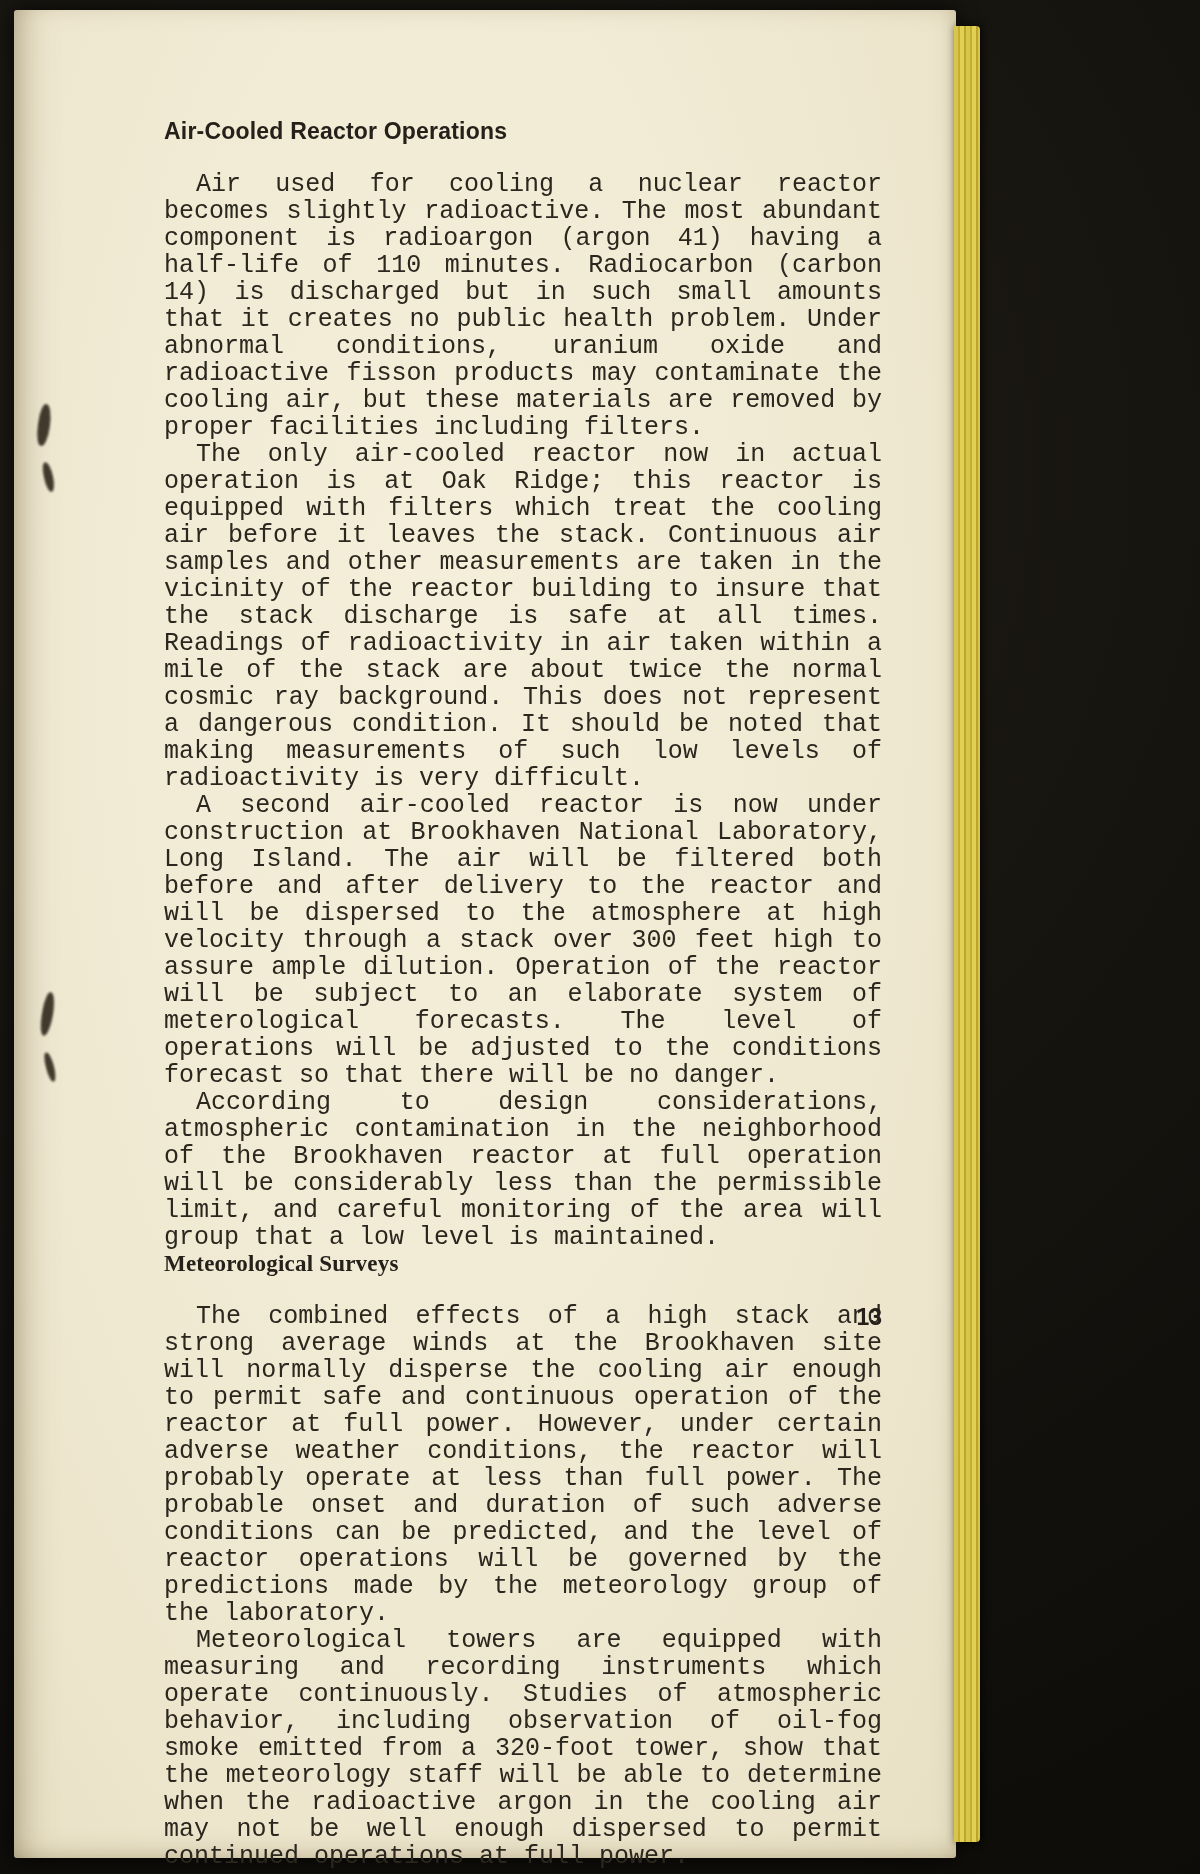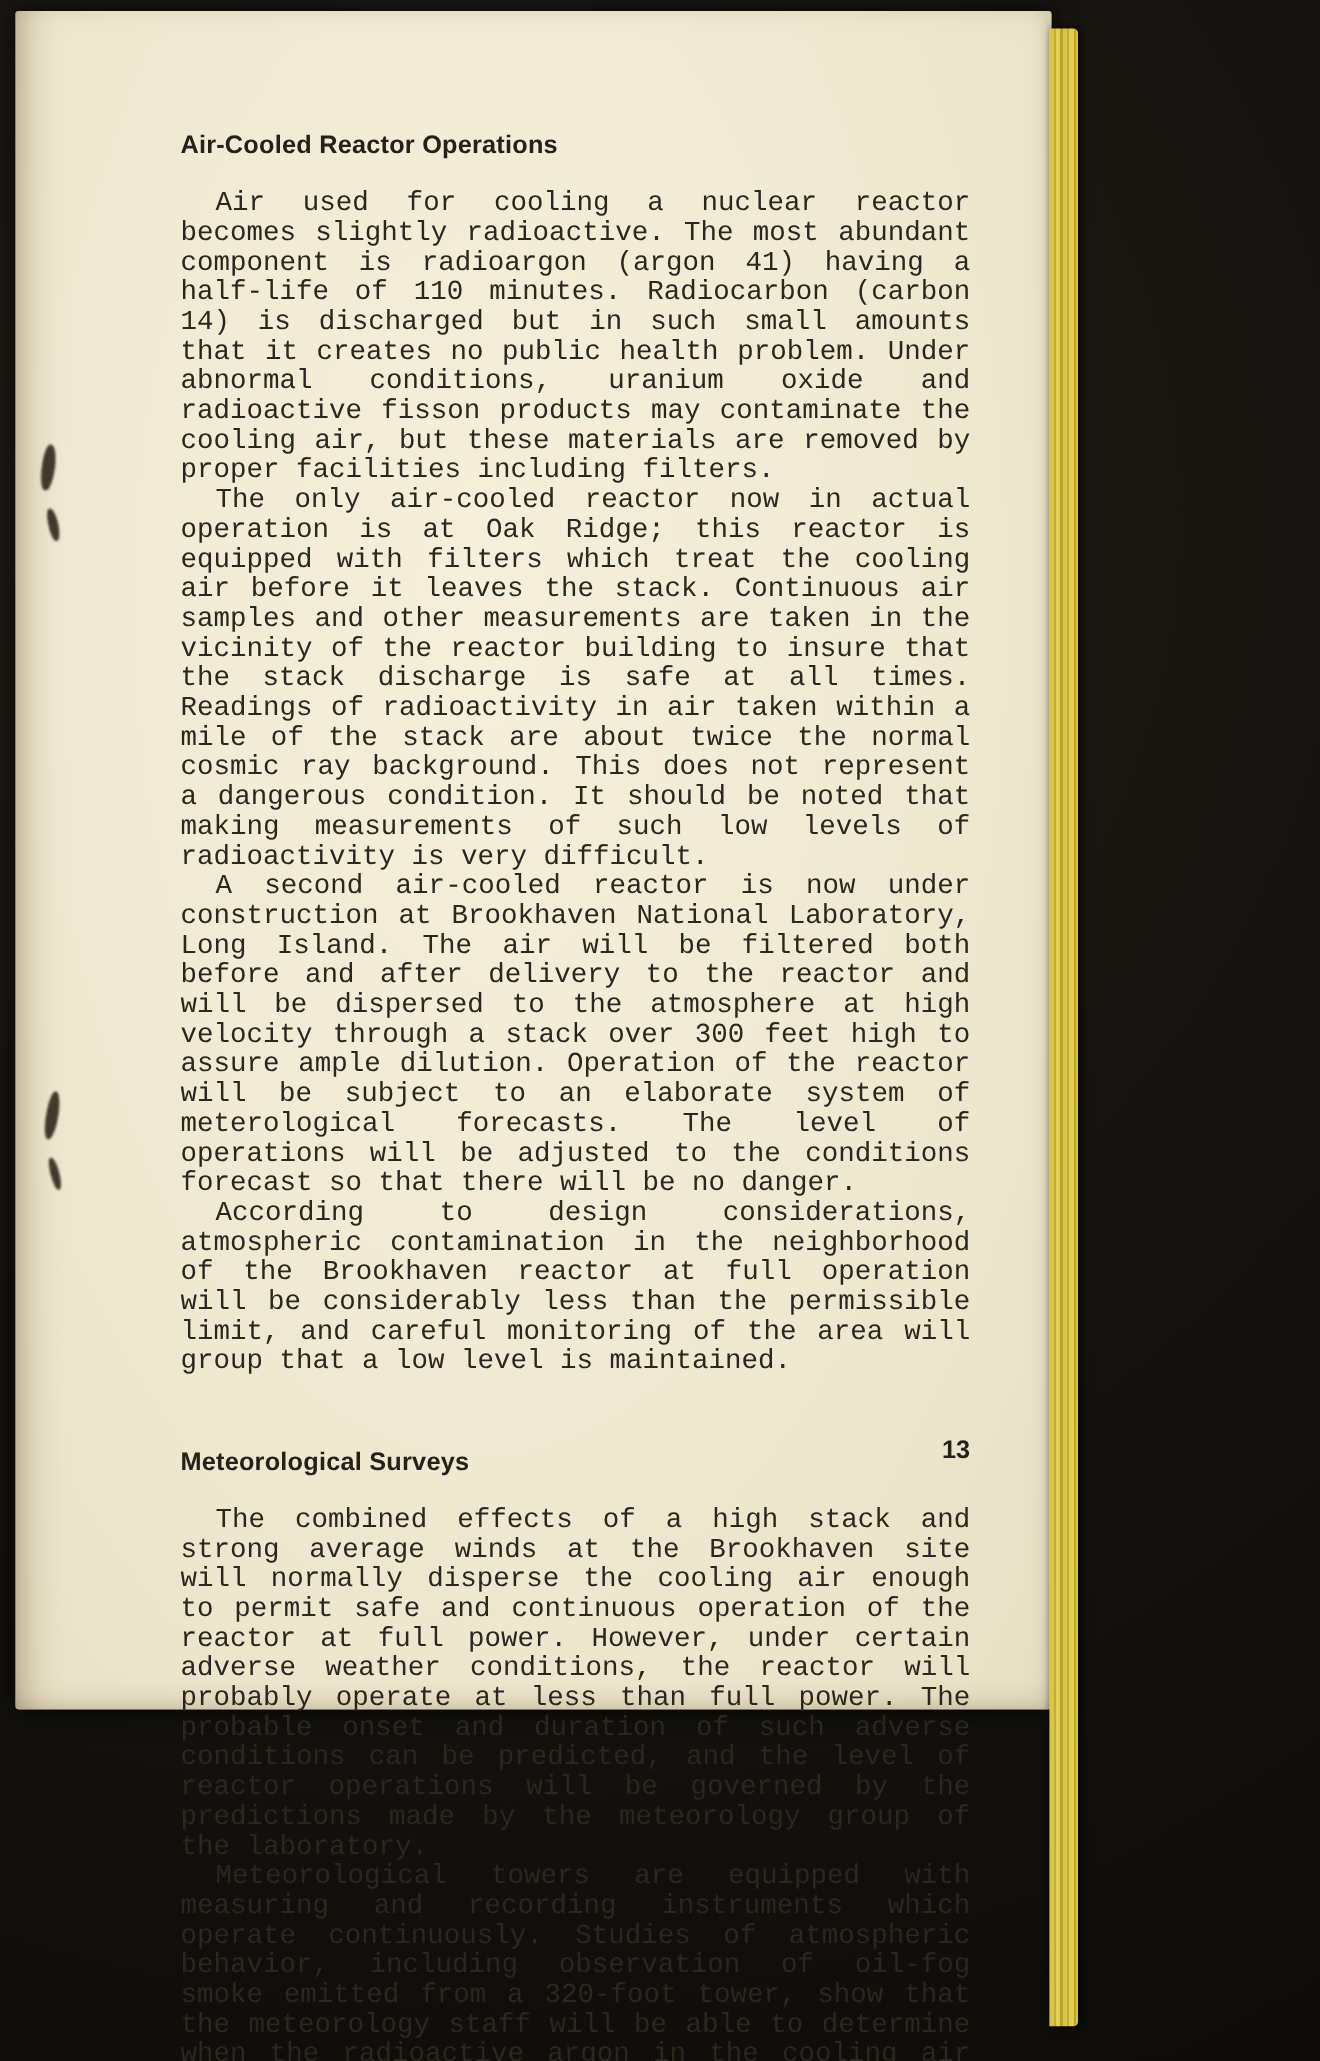--- a/index.html
+++ b/index.html
@@ -13,21 +13,21 @@
     background:
       radial-gradient(circle at 35% 25%, #242019 0%, #171510 45%, #0d0c09 100%);
   }
 
   
   .page {
     position: absolute;
     left: 14px;
     top: 10px;
     width: 942px;
-    height: 1544px;
+    height: 1848px;
     border-radius: 3px;
     background:
       radial-gradient(ellipse at 45% 35%, #f5efdb 0%, #f0e9d2 55%, #e8e0c4 100%);
     box-shadow:
       0 0 22px rgba(0,0,0,0.85),
       inset 26px 0 38px -24px rgba(95,75,40,0.50),
       inset -14px 0 26px -18px rgba(120,100,55,0.35),
       inset 0 -16px 30px -20px rgba(110,90,50,0.35);
   }
 
@@ -73,21 +73,21 @@
 
   .section-heading {
     margin: 0 0 26px 0;
     font-family: "Liberation Sans", sans-serif;
     font-weight: bold;
     font-size: 23px;
     letter-spacing: 0.2px;
     color: #25201a;
   }
   .section-heading.second {
-    margin-top: 64px;
+    font-family: Liberation Serif, serif;
   }
 
   .body-para {
     margin: 0;
     font-family: Liberation Mono, monospace;
     font-size: 25px;
     line-height: 27px;
     text-align: justify;
     text-indent: 32px;
     color: #2b261e;

